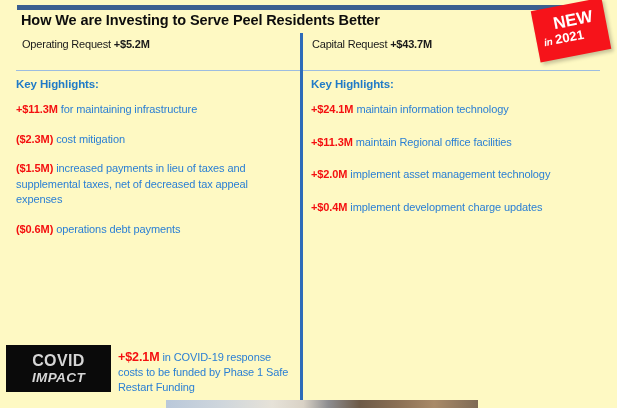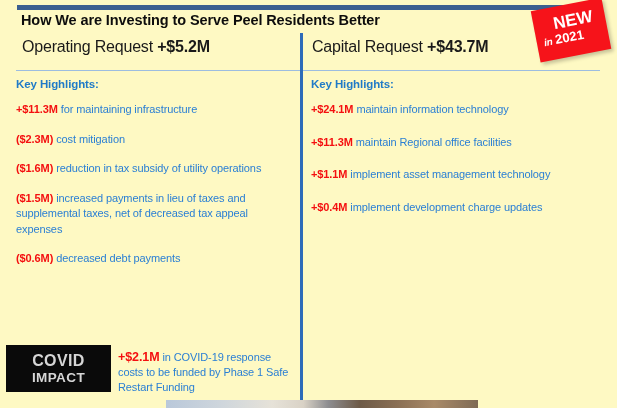--- a/index.html
+++ b/index.html
@@ -39,21 +39,21 @@
     font-weight: bold;
     color: #0d0d0d;
     letter-spacing: -0.1px;
     white-space: nowrap;
   }
 
   
   .col-head {
     position: absolute;
     top: 38px;
-    font-size: 16px;
+    font-size: 11px;
     color: #1a1a1a;
     white-space: nowrap;
     letter-spacing: -0.2px;
   }
   .col-head.left { left: 22px; }
   .col-head.right { left: 312px; }
   .col-head .amt { font-weight: bold; }
 
   
   .head-rule {
@@ -132,20 +132,21 @@
     font-weight: bold;
     letter-spacing: 0.4px;
     padding-top: 8px;
   }
   .covid-badge .l2 {
     display: block;
     font-size: 13.5px;
     font-weight: bold;
     letter-spacing: 0.4px;
     padding-top: 2px;
+    font-style: italic;
   }
   .covid-text {
     position: absolute;
     left: 112px;
     top: 5px;
     width: 180px;
     font-size: 11px;
     line-height: 15px;
     color: #2a7fd4;
     letter-spacing: -0.1px;
@@ -223,36 +224,35 @@
   <div class="head-rule"></div>
   <div class="divider"></div>
 
   <div class="column left">
     <div class="key-highlights">Key Highlights:</div>
 
     <div class="item"><span class="amount">+$11.3M</span><span class="desc"> for maintaining infrastructure</span></div>
 
     <div class="item"><span class="amount">($2.3M)</span><span class="desc"> cost mitigation</span></div>
 
-    <div class="item"><span class="amount">($1.6M)</span><span class="desc"> reduction in tax subsidy of utility operations</span></div>
 
     <div class="item"><span class="amount">($1.5M)</span><span class="desc"> increased payments in lieu of taxes and supplemental taxes, net of decreased tax appeal expenses</span></div>
 
-    <div class="item"><span class="amount">($0.6M)</span><span class="desc"> decreased debt payments</span></div>
+    <div class="item"><span class="amount">($0.6M)</span><span class="desc"> operations debt payments</span></div>
   </div>
 
   <div class="column right">
     <div class="key-highlights">Key Highlights:</div>
 
     <div class="item"><span class="amount">+$24.1M</span><span class="desc"> maintain information technology</span></div>
 
     <div class="item"><span class="amount">+$11.3M</span><span class="desc"> maintain Regional office facilities</span></div>
 
 
-    <div class="item"><span class="amount">+$1.1M</span><span class="desc"> implement asset management technology</span></div>
+    <div class="item"><span class="amount">+$2.0M</span><span class="desc"> implement asset management technology</span></div>
 
     <div class="item"><span class="amount">+$0.4M</span><span class="desc"> implement development charge updates</span></div>
   </div>
 
   <div class="covid-block">
     <div class="covid-badge">
       <span class="l1">COVID</span>
       <span class="l2">IMPACT</span>
     </div>
     <div class="covid-text"><span class="amount">+$2.1M</span><span class="desc"> in COVID-19 response costs to be funded by Phase 1 Safe Restart Funding</span></div>

